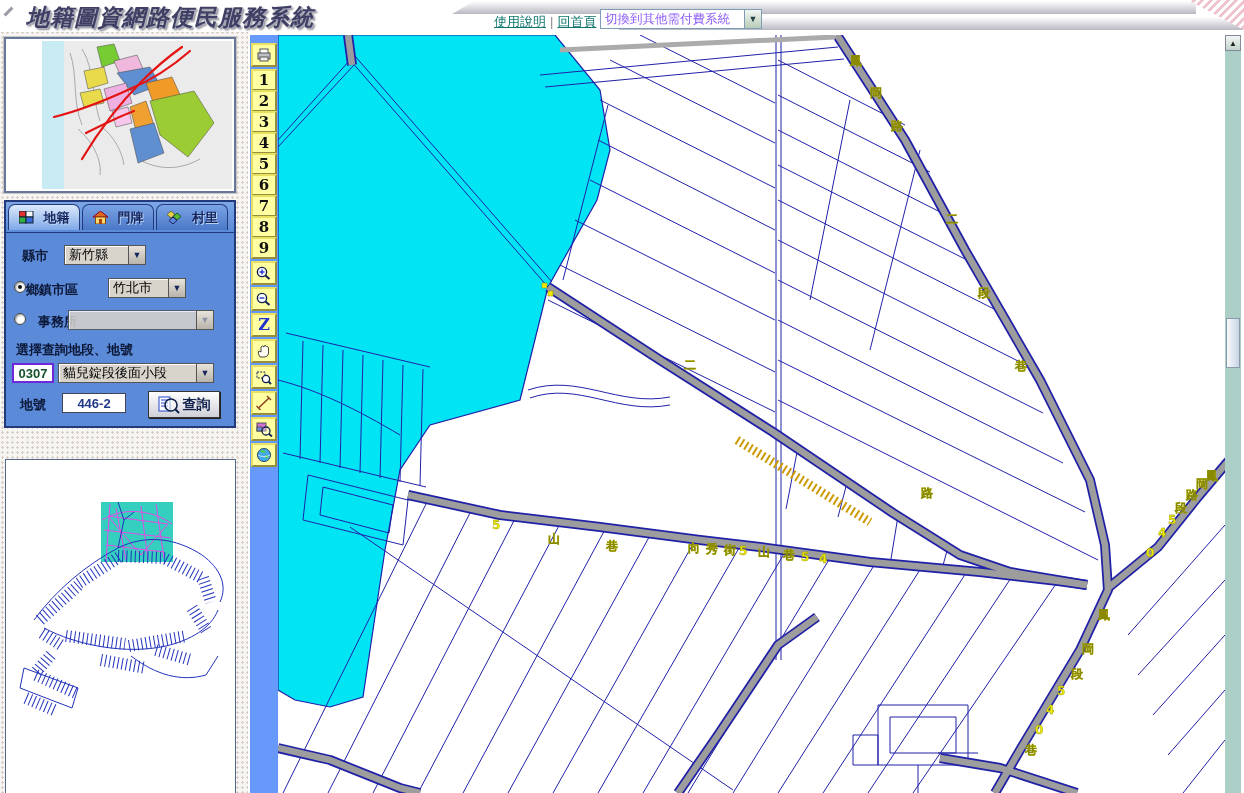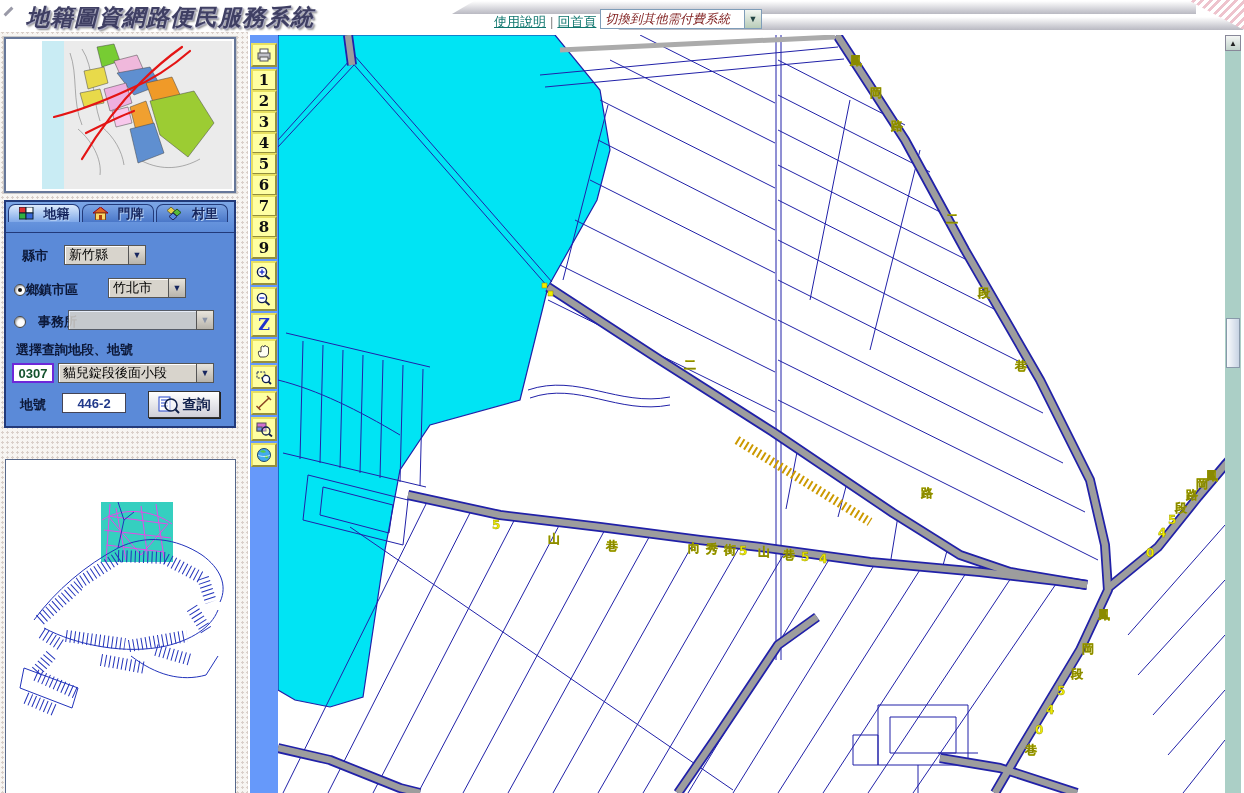--- a/index.html
+++ b/index.html
@@ -18,43 +18,43 @@
     clip-path:polygon(100% 0,100% 100%,0 0); }
   .brand-slash { position:absolute; left:3px; top:10px; width:11px; height:3px; background:#9a9aa8; transform:rotate(-45deg); }
   #title { position:absolute; left:26px; top:2px; font-family:"DejaVu Serif","Liberation Serif",serif;
     font-style:italic; font-weight:bold; font-size:23px; letter-spacing:1px; color:#3f3f63;
     text-shadow:1px 1px 0 #a8a8c0, 2px 2px 2px #888; white-space:nowrap; }
   #header-links { position:absolute; left:494px; top:13px; font-size:13px; white-space:nowrap; z-index:31;}
   #header-links a { color:#0f766e; text-decoration:underline; cursor:pointer; }
   #header-links .sep { color:#888; margin:0 4px; }
   #sys-select { position:absolute; left:600px; top:9px; width:162px; height:20px; background:#fff;
     border:1px solid #7f9db9; font-size:12.5px; z-index:31; display:flex; align-items:center; }
-  #sys-select .txt { flex:1; padding-left:4px; white-space:nowrap; overflow:hidden; color:#7f1d1d;font-style:italic; }
+  #sys-select .txt { flex:1; padding-left:4px; white-space:nowrap; overflow:hidden; color:#8b5cf6; }
   #sys-select .arrow { width:17px; height:18px; background:linear-gradient(#f2f6f2,#b8ccb8);
     border-left:1px solid #7f9db9; font-size:9px; color:#244; display:flex; align-items:center; justify-content:center; }
 
   
   #leftcol { position:absolute; left:0; top:30px; width:248px; height:763px;
     background-color:#f7f5f2;
     background-image:radial-gradient(#d9cfc9 1px, transparent 1.2px); background-size:5px 5px; }
 
   #minimap-frame { position:absolute; left:4px; top:7px; width:232px; height:156px;
     background:#fff; border:2px solid #667799; outline:1px solid #c8c8c8; }
   #minimap-frame svg { position:absolute; left:36px; top:2px; }
 
   #query-panel { position:absolute; left:4px; top:170px; width:232px; height:228px;
     background:#5b8ad8; border:2px solid #223a7a; }
   .qtabs { position:absolute; left:0; top:0; width:228px; height:30px; display:flex; gap:2px; padding:2px 2px 0 2px;
     background:linear-gradient(#7ca6e6,#5b8ad8); }
-  .qtab { width:72px; height:18px; border:1px solid #223a7a; border-bottom:none; border-radius:7px 7px 0 0;
+  .qtab { width:72px; height:26px; border:1px solid #223a7a; border-bottom:none; border-radius:7px 7px 0 0;
     background:linear-gradient(#7ba4e4,#4a77c8); display:flex; align-items:center; justify-content:center; gap:10px;
     font-size:13px; font-weight:bold; color:#17265e; text-shadow:1px 1px 0 #b9d2f4; cursor:pointer; }
   .qtab.active { background:linear-gradient(#dceafc,#7fa8e8); }
   .qbody { position:absolute; left:0; top:30px; width:228px; height:194px; border-top:1px solid #223a7a; font-size:13px; }
-  .row { position:absolute; display:flex; align-items:center; }
+  .row { position:absolute; display:flex; }
   .lbl { color:#0c1838; font-weight:bold; white-space:nowrap; }
   .sel { height:20px; background:#d8d4cc; border:1px solid #555; border-right:none;
     box-shadow:inset 1px 1px 0 #fff; font-size:13px; color:#000; display:flex; align-items:center; padding:4px 4px; white-space:nowrap; overflow:hidden;}
   .arrowbtn { width:18px; height:20px; background:linear-gradient(#e8e4dc,#b8b4ac); border:1px solid #555;
     color:#17265e; font-size:9px; display:flex; align-items:center; justify-content:center; cursor:pointer; }
   .radio { width:12px; height:12px; border-radius:50%; background:#fff; border:1px solid #444;
     box-shadow:inset 1px 1px 2px #999; position:relative; cursor:pointer; }
   .radio.on::after { content:""; position:absolute; left:3px; top:3px; width:4px; height:4px; border-radius:50%; background:#111; }
   .tinput { height:20px; background:#fff; border:2px solid #6d28d9; color:#14532d; font-size:13px;
     display:flex; align-items:center; justify-content:center; font-weight:bold;}

